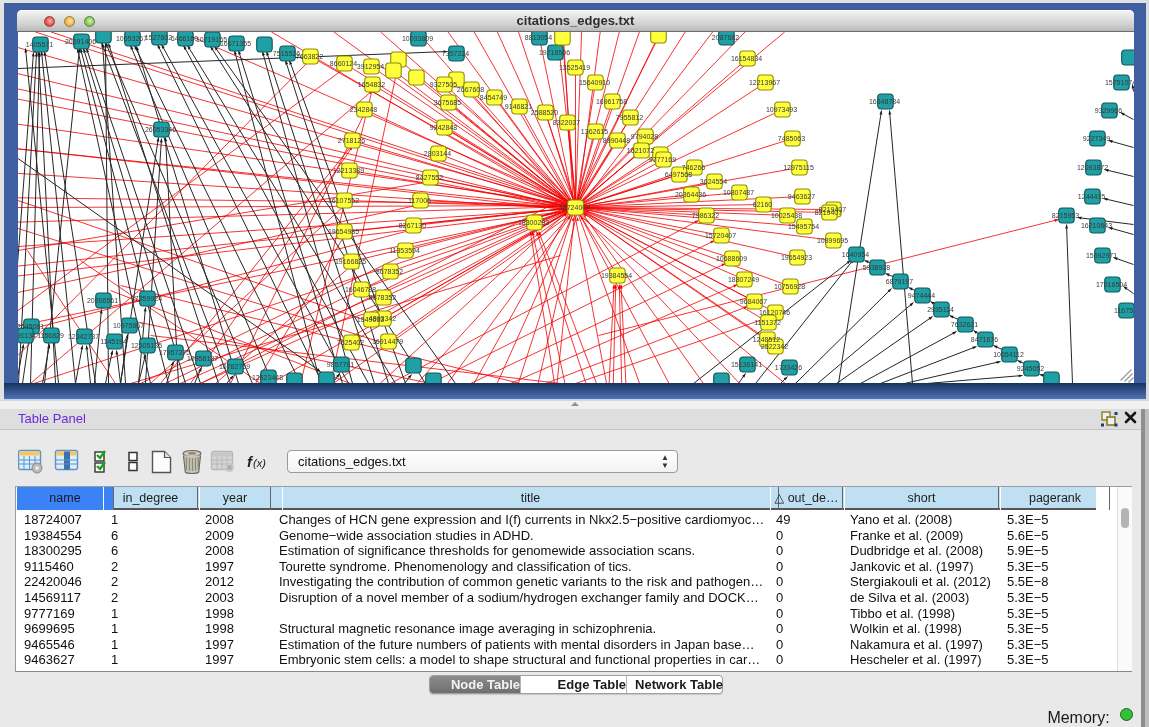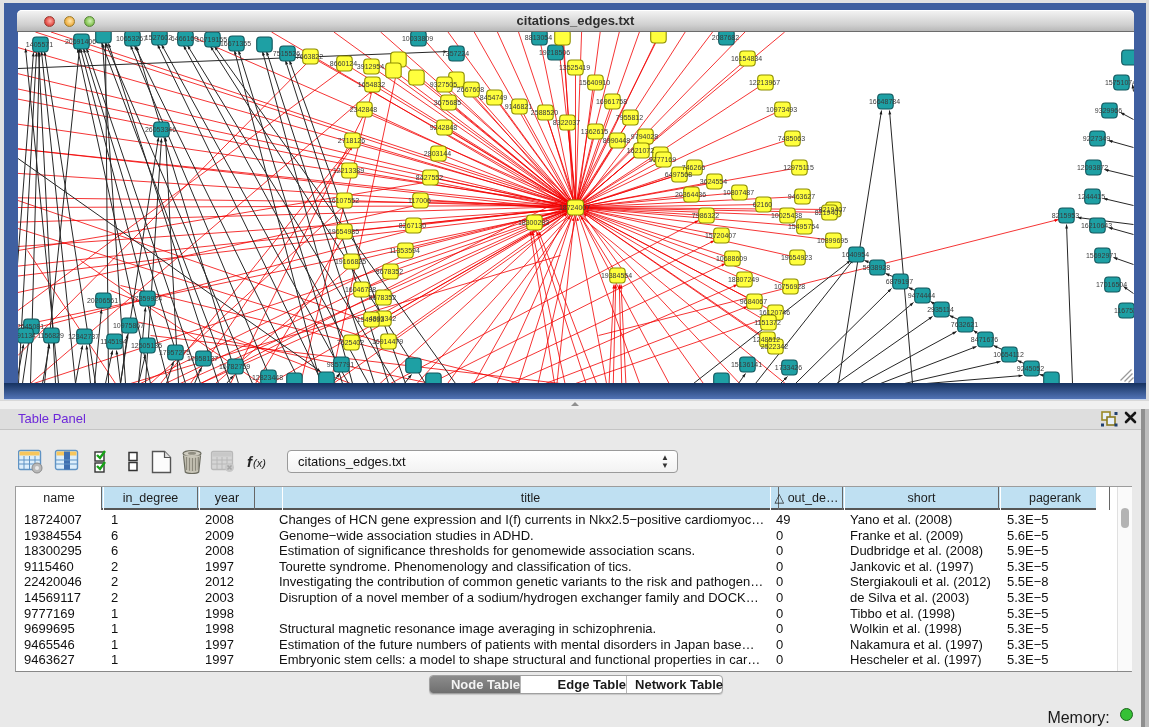--- a/index.html
+++ b/index.html
@@ -901,23 +901,23 @@
     </g>
 
     <g transform="translate(229,0)">
      <text x="0" y="18" font-size="15" font-style="italic" font-weight="bold" fill="#222" font-family="Liberation Serif">f</text>
      <text x="6" y="18" font-size="11" font-style="italic" fill="#222" font-family="Liberation Serif">(x)</text>
     </g>
   </svg>
   <div class="abs" id="combo">citations_edges.txt<span class="arr">▲<br>▼</span></div>
  <div class="abs" id="tblwrap">
   <div id="thead">
-    <div class="th" style="left:0;width:86px;background:#ffffff">name</div>
+    <div class="th" style="left:0;width:98px;background:#3b82f6">name</div>
     <div class="th" style="left:87px;width:95px">in_degree</div>
-    <div class="th" style="left:183px;width:56px">year</div>
+    <div class="th" style="left:183px;width:72px">year</div>
     <div class="th" style="left:266px;width:497px">title</div>
     <div class="th" style="left:754px;width:73px">△ out_de…</div>
     <div class="th" style="left:828px;width:155px">short</div>
     <div class="th" style="left:984px;width:110px">pagerank</div>
   </div>
   <div id="tbody">
 <div class="tr">
           <div class="c0">18724007</div>
           <div class="c1">1</div>
           <div class="c2">2008</div>

